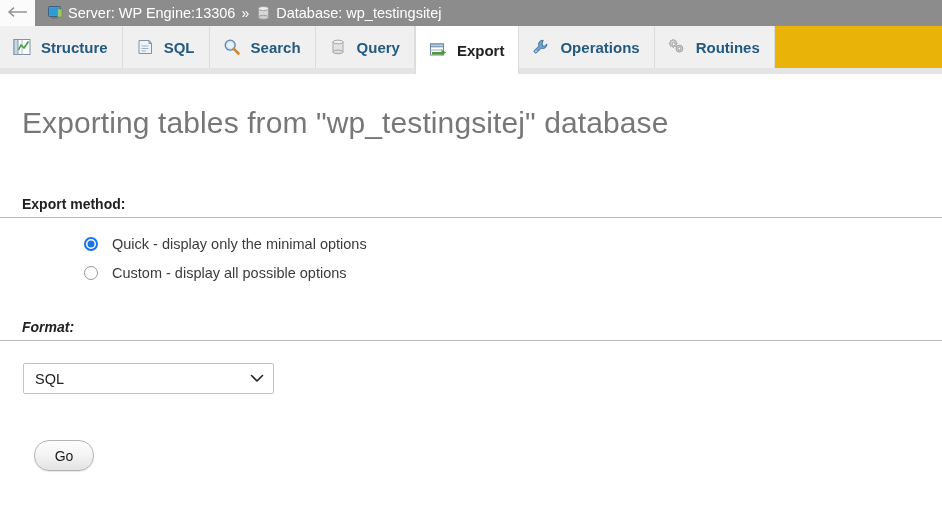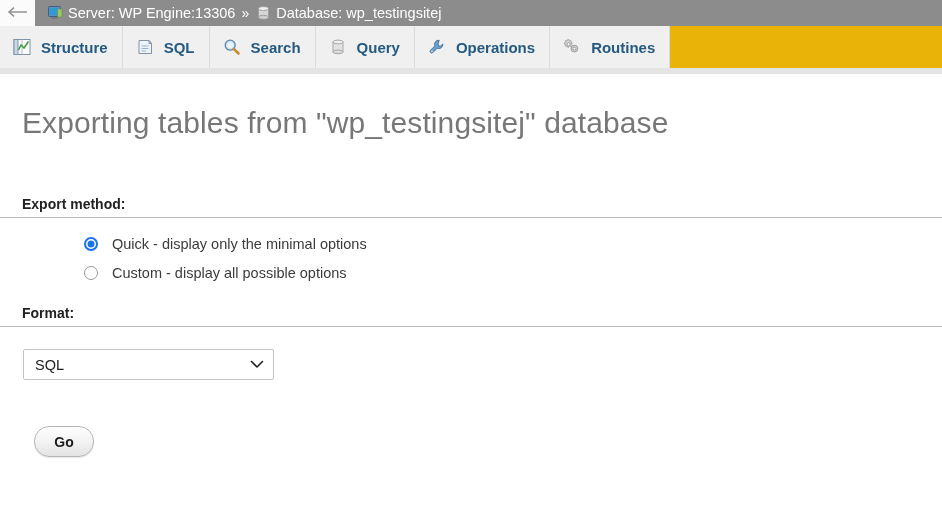--- a/index.html
+++ b/index.html
@@ -171,21 +171,22 @@
     transform: translate(-50%, -50%);
     width: 7px; height: 7px;
     border-radius: 50%;
     background: #1a73e8;
   }
   .radio-label {
     font-size: 14.5px;
     color: #3b3b3b;
   }
   .format-head {
-    margin-top: 24px;
+    margin-top: 38px;
+    font-style: italic;
   }
   .select-wrap {
     margin: 22px 0 0 1px;
     width: 251px;
     height: 31px;
     border: 1px solid #c4c4c4;
     border-radius: 2px;
     background: #ffffff;
     box-sizing: border-box;
     display: flex;
@@ -206,21 +207,21 @@
   .go-button {
     margin: 46px 0 0 12px;
     width: 60px;
     height: 31px;
     border: 1px solid #b5b5b5;
     border-radius: 15px;
     background: linear-gradient(to bottom, #fdfdfd 0%, #f4f4f4 48%, #e3e3e3 100%);
     color: #1a1a1a;
     font-size: 14px;
     font-family: "Liberation Sans", sans-serif;
-    font-weight: bold;
+    font-weight: normal;
     cursor: pointer;
     display: flex;
     align-items: center;
     justify-content: center;
     box-shadow: 0 1px 1px rgba(0,0,0,0.10);
     box-sizing: border-box;
     padding: 0;
   }
 </style>
 </head>
@@ -306,20 +307,32 @@
     <span class="tab-icon">
       <svg width="18" height="18" viewBox="0 0 18 18">
         <rect x="4" y="4" width="10" height="10" fill="#e3e3e3" stroke="#a6a6a6"></rect>
         <ellipse cx="9" cy="4" rx="5" ry="1.9" fill="#f0f0f0" stroke="#a6a6a6"></ellipse>
         <ellipse cx="9" cy="13.9" rx="5" ry="1.9" fill="#dcdcdc" stroke="#a6a6a6"></ellipse>
       </svg>
     </span>
     <span class="tab-label">Query</span>
   </div>
 
+  <div class="tab active">
+    <span class="tab-icon">
+      <svg width="18" height="18" viewBox="0 0 18 18">
+        <rect x="1.5" y="3" width="13" height="11" fill="#ffffff" stroke="#6c87a5"></rect>
+        <rect x="1.5" y="3" width="13" height="2.8" fill="#b9d0e4" stroke="#6c87a5"></rect>
+        <line x1="1.5" y1="9" x2="14.5" y2="9" stroke="#9db2c6"></line>
+        <rect x="3" y="11" width="10" height="2.6" fill="#4f9b3f"></rect>
+        <polygon points="12.5,8.6 17.2,11.6 12.5,14.6" fill="#4f9b3f"></polygon>
+      </svg>
+    </span>
+    <span class="tab-label">Export</span>
+  </div>
 
 
   <div class="tab">
     <span class="tab-icon">
       <svg width="18" height="18" viewBox="0 0 18 18">
         <path d="M11.2 2.3 a4 4 0 0 0 -4.3 5.6 L2.6 12.2 a1.6 1.6 0 0 0 2.3 2.3 l4.3 -4.3 a4 4 0 0 0 5.6 -4.3 l-2.3 2.3 -2 -0.4 -0.4 -2 Z" fill="#6ea0d0" stroke="#3f6b96" stroke-width="0.9" stroke-linejoin="round"></path>
         <circle cx="4" cy="13.3" r="0.9" fill="#cfe3f5"></circle>
       </svg>
     </span>
     <span class="tab-label">Operations</span>

